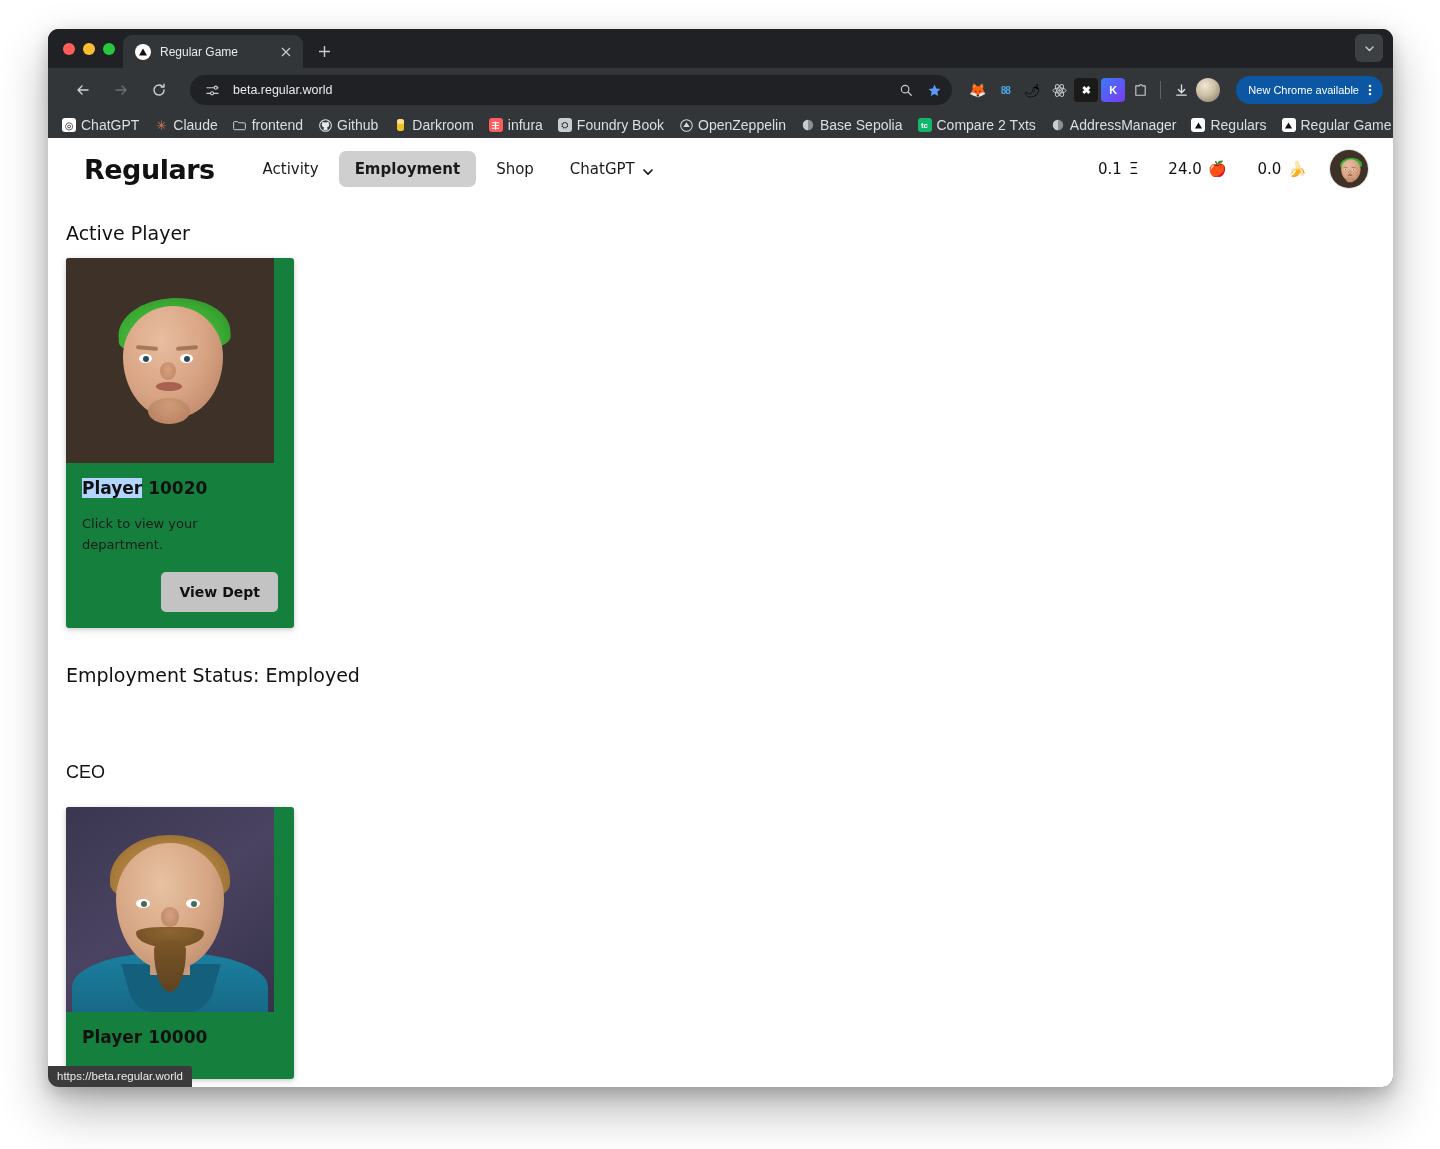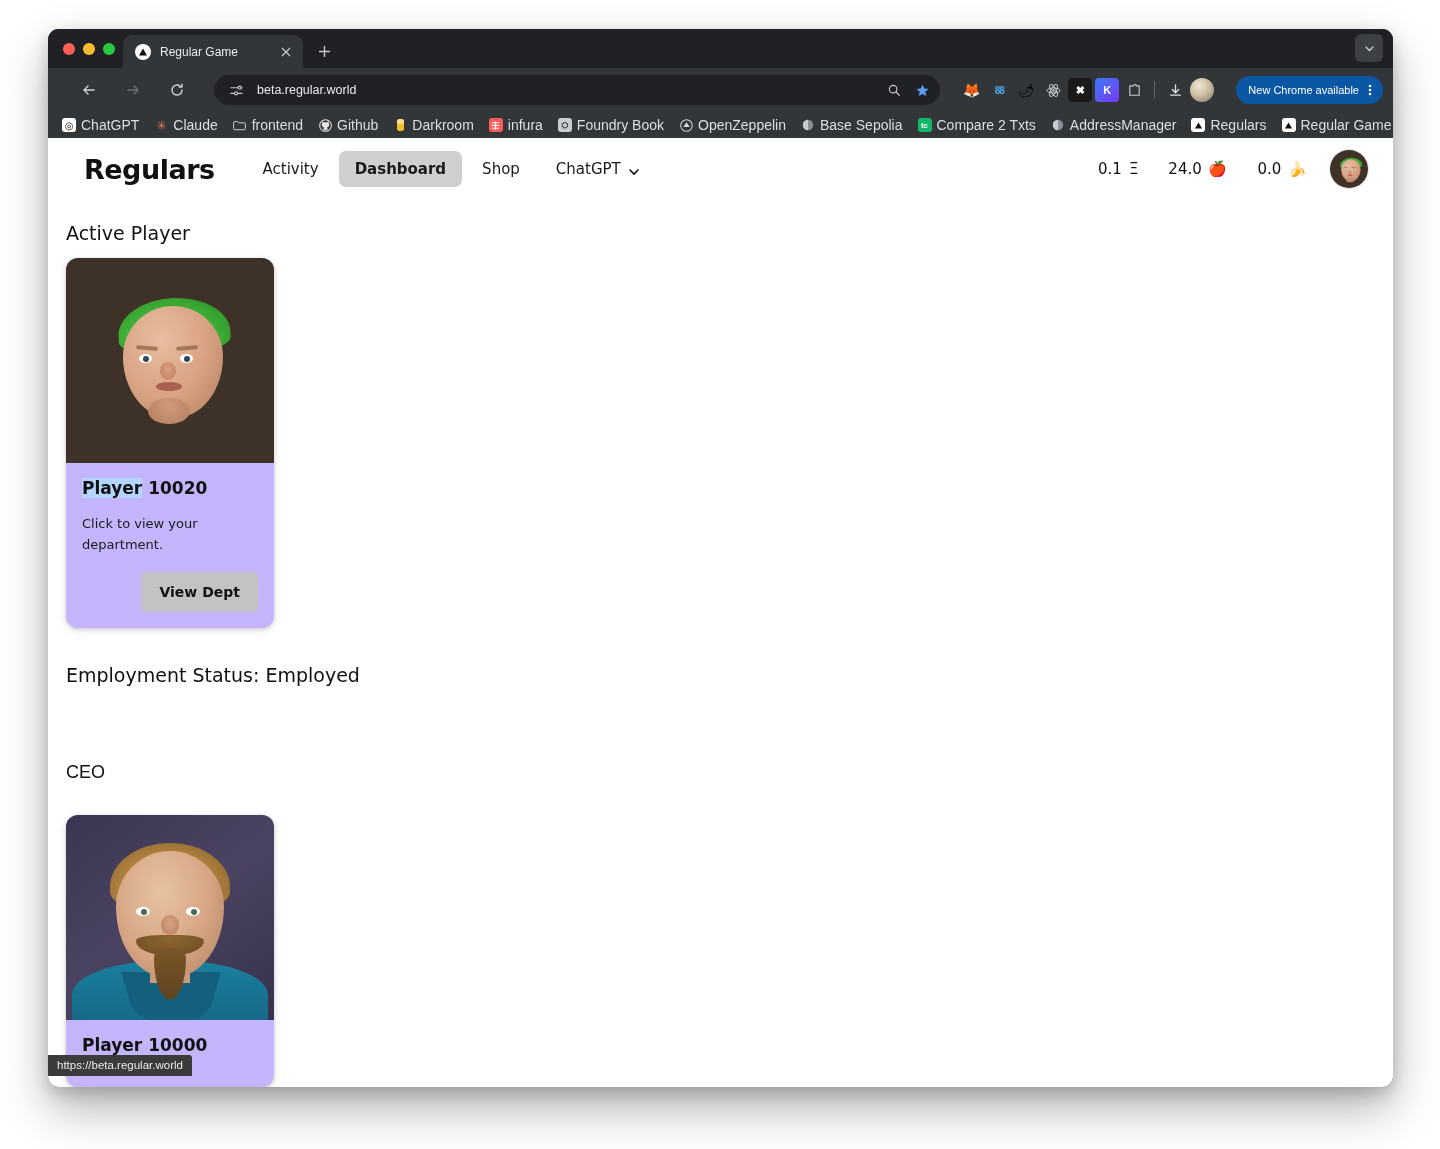--- a/index.html
+++ b/index.html
@@ -81,23 +81,22 @@
     display: flex; align-items: center; justify-content: center;
     color: #c8ccd0;
   }
 
   
   .toolbar {
     height: 44px;
     background: #323639;
     display: flex; align-items: center;
     padding: 0 10px 0 20px;
-    gap: 14px;
+    gap: 8px;
     flex: 0 0 auto;
-    margin-left: 6px;
   }
   .nav-btn {
     width: 30px; height: 30px; border-radius: 50%;
     display: flex; align-items: center; justify-content: center;
     color: #cfd3d7; font-size: 15px; flex: 0 0 auto;
   }
   .nav-btn.disabled { color: #6c7075; }
   .omnibox {
     flex: 1;
     height: 30px;
@@ -216,23 +215,23 @@
 
   
   .page { padding: 0 18px; }
   .section-title {
     font-family: "DejaVu Sans", sans-serif;
     font-size: 19px; color: #111;
     margin: 22px 0 14px 0;
   }
 
   .card {
-    width: 208px;
-    background: #c4b5fd;
-    border-radius: 12px;
+    width: 228px;
+    background: #15803d;
+    border-radius: 3px;
     box-shadow: 0 1px 4px rgba(0,0,0,0.16), 0 3px 10px rgba(0,0,0,0.08);
     overflow: hidden;
   }
   .card-img { width: 208px; height: 205px; position: relative; overflow: hidden; }
   .card-body { padding: 15px 16px 16px 16px; }
   .card-name {
     font-family: "DejaVu Sans", sans-serif;
     font-weight: 700;
     font-size: 17px; color: #111;
     margin-bottom: 16px;
@@ -254,27 +253,27 @@
     padding: 12px 18px;
   }
   .status-line {
     font-family: "DejaVu Sans", sans-serif;
     font-size: 19px; color: #111;
     margin: 36px 0 0 0;
   }
   .ceo-label {
     font-family: "Liberation Sans", sans-serif;
     font-size: 18px; color: #111;
-    margin: 76px 0 32px 0;
+    margin: 76px 0 24px 0;
   }
 
   
   .status-bubble {
     position: absolute;
-    left: 0; bottom: 11px;
+    left: 0; bottom: 0;
     background: #3b3b3b;
     color: #eaeaea;
     font-family: "Liberation Sans", sans-serif;
     font-size: 11.5px;
     padding: 4px 9px 5px 9px;
     border-top-right-radius: 3px;
     white-space: nowrap;
     z-index: 40;
   }
 
@@ -627,21 +626,21 @@
   <div class="viewport">
 
     <div class="app-header">
       <div class="brand">Regulars</div>
 
       <div class="nav">
         <div class="nav-item">
           <span>Activity</span>
         </div>
         <div class="nav-item active">
-          <span>Dashboard</span>
+          <span>Employment</span>
         </div>
         <div class="nav-item">
           <span>Shop</span>
         </div>
         <div class="nav-item">
           <span>ChatGPT</span>
           <span class="chev">
             <svg width="12" height="12" viewBox="0 0 12 12">
                 <path d="M2 4 L6 8.2 L10 4" stroke="#1a1a1a" stroke-width="1.7" fill="none" stroke-linecap="round" stroke-linejoin="round"></path>
               </svg>

